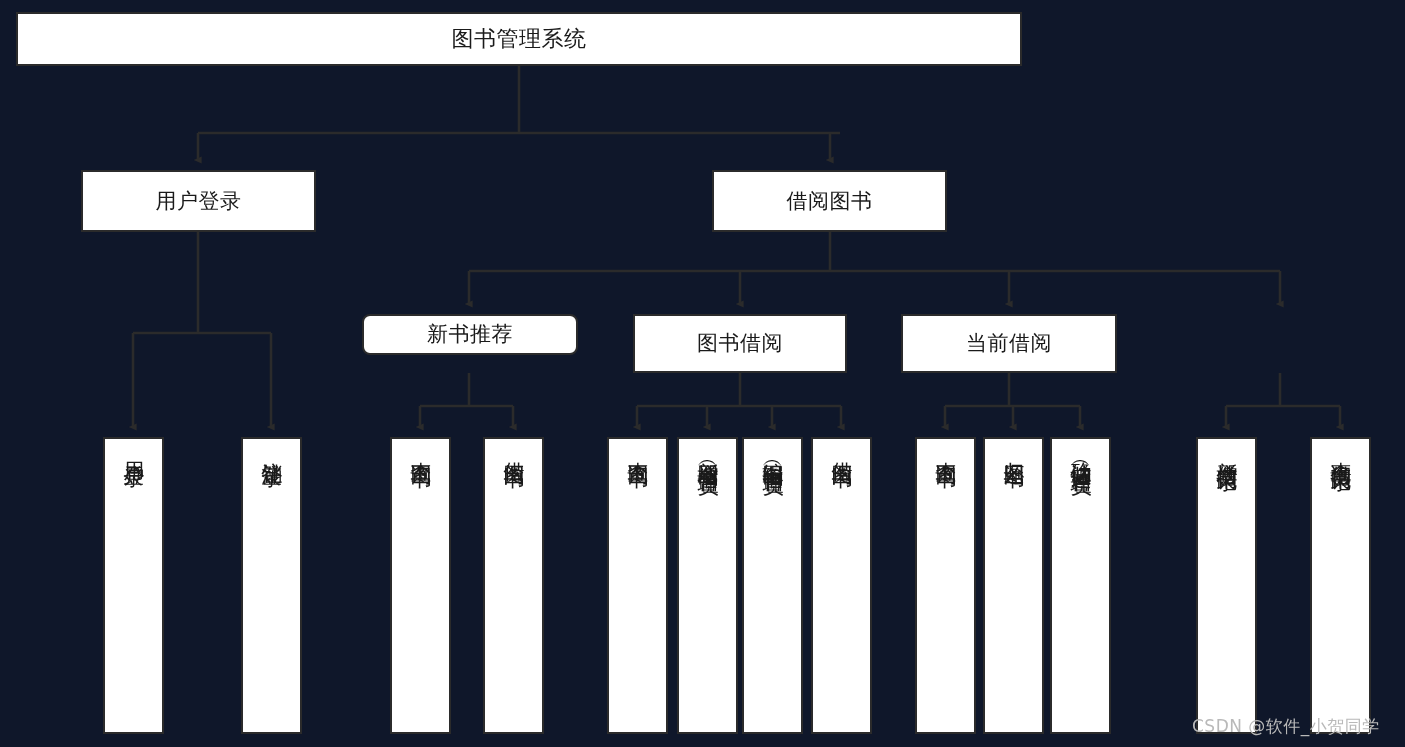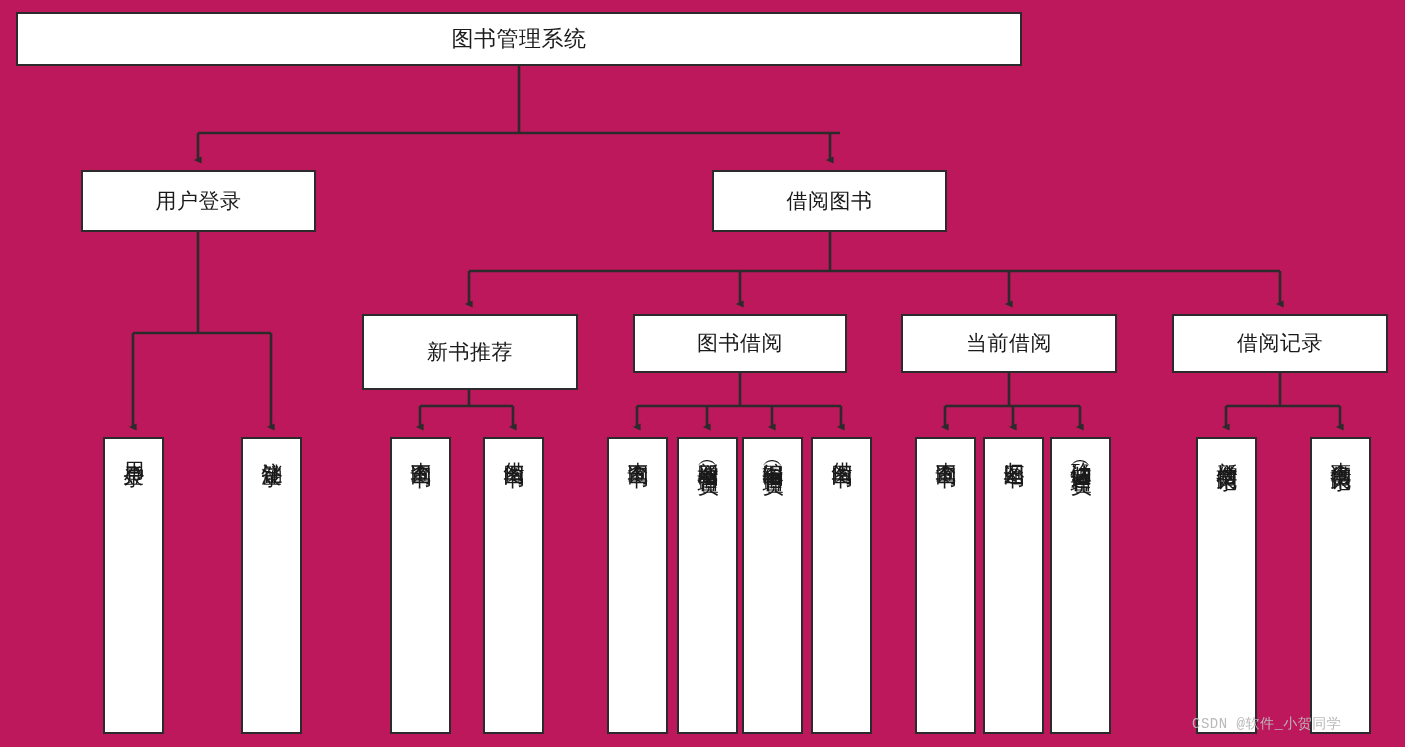--- a/index.html
+++ b/index.html
@@ -8,21 +8,21 @@
     padding: 0;
     background: #ffffff;
   }
   body {
     font-family: "DejaVu Sans", "Liberation Sans", sans-serif;
   }
   #diagram-root {
     position: relative;
     width: 1405px;
     height: 747px;
-    background: #be185d;
+    background: #0f172a;
     overflow: hidden;
   }
   #edge-layer {
     position: absolute;
     left: 0;
     top: 0;
     width: 1405px;
     height: 747px;
     pointer-events: none;
   }
@@ -59,25 +59,24 @@
   .node.vert .node-label {
     writing-mode: vertical-rl;
     text-orientation: upright;
     font-size: 21px;
     line-height: 1.0;
     letter-spacing: 2px;
     white-space: nowrap;
   }
   .watermark {
     position: absolute;
-    font-size: 14px;
+    font-size: 17px;
     color: #b9b9b9;
     white-space: nowrap;
     letter-spacing: 0.5px;
-    font-family: Liberation Mono, monospace;
   }
 </style>
 </head>
 <body>
 
 <div id="diagram-root">
 
   <svg id="edge-layer" viewBox="0 0 1405 747">
     <defs>
       <marker id="arrowhead" markerWidth="9" markerHeight="9" refX="4.2" refY="4.2" orient="auto" markerUnits="userSpaceOnUse">
@@ -132,31 +131,28 @@
     <span class="node-label">图书管理系统</span>
   </div>
 
   <div class="node horiz" style="left:81px; top:170px; width:235px; height:62px;">
     <span class="node-label">用户登录</span>
   </div>
   <div class="node horiz" style="left:712px; top:170px; width:235px; height:62px;">
     <span class="node-label">借阅图书</span>
   </div>
 
-  <div class="node horiz" style="left:362px; top:314px; width:216px; height:76px;">
+  <div class="node horiz" style="left:362px; top:314px; width:216px; height:41px;border-radius:8px;">
     <span class="node-label">新书推荐</span>
   </div>
   <div class="node horiz" style="left:633px; top:314px; width:214px; height:59px;">
     <span class="node-label">图书借阅</span>
   </div>
   <div class="node horiz" style="left:901px; top:314px; width:216px; height:59px;align-items:center;">
     <span class="node-label">当前借阅</span>
-  </div>
-  <div class="node horiz" style="left:1172px; top:314px; width:216px; height:59px;">
-    <span class="node-label">借阅记录</span>
   </div>
 
   <div class="node vert" style="left:103px; top:437px; width:61px; height:297px;">
     <span class="node-label">用户登录</span>
   </div>
   <div class="node vert" style="left:241px; top:437px; width:61px; height:297px;">
     <span class="node-label">注销登录</span>
   </div>
 
   <div class="node vert" style="left:390px; top:437px; width:61px; height:297px;">

